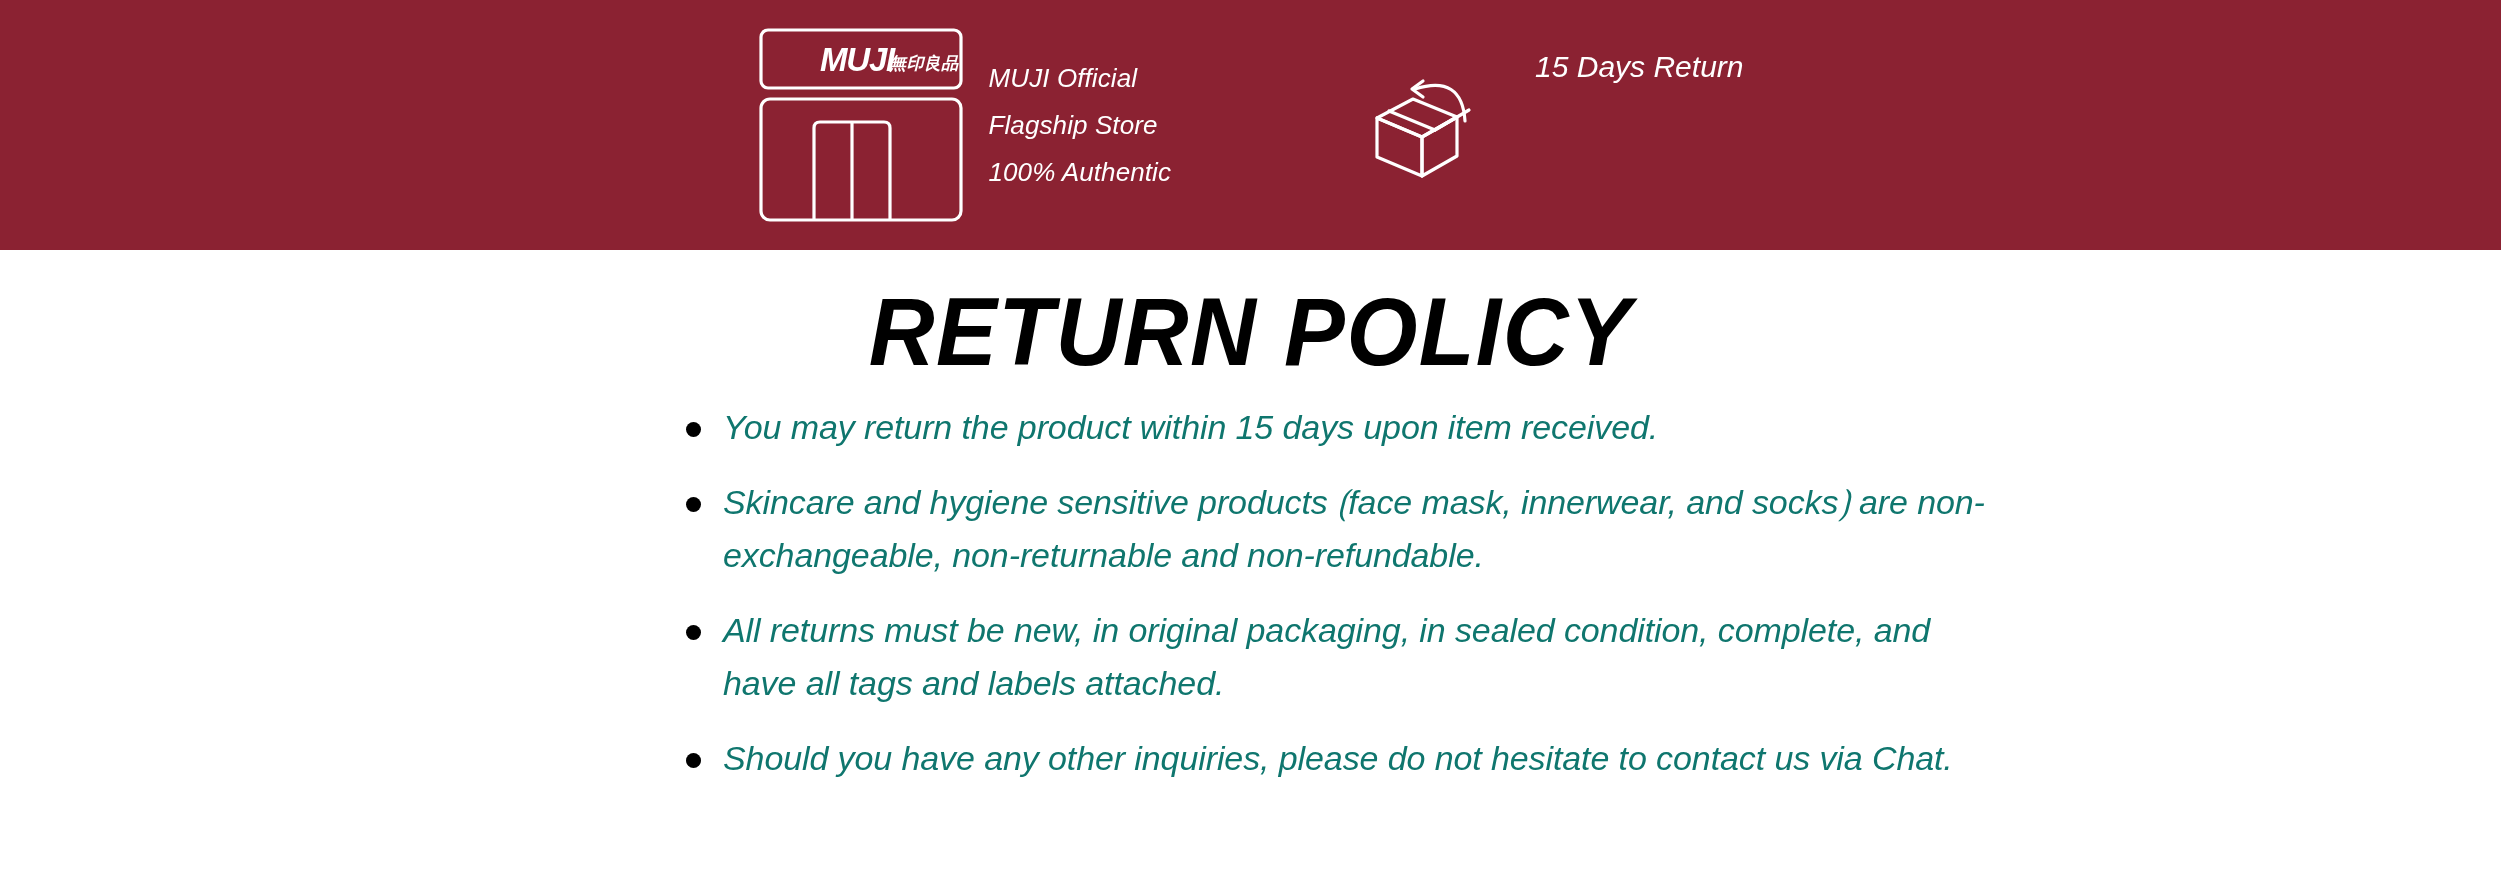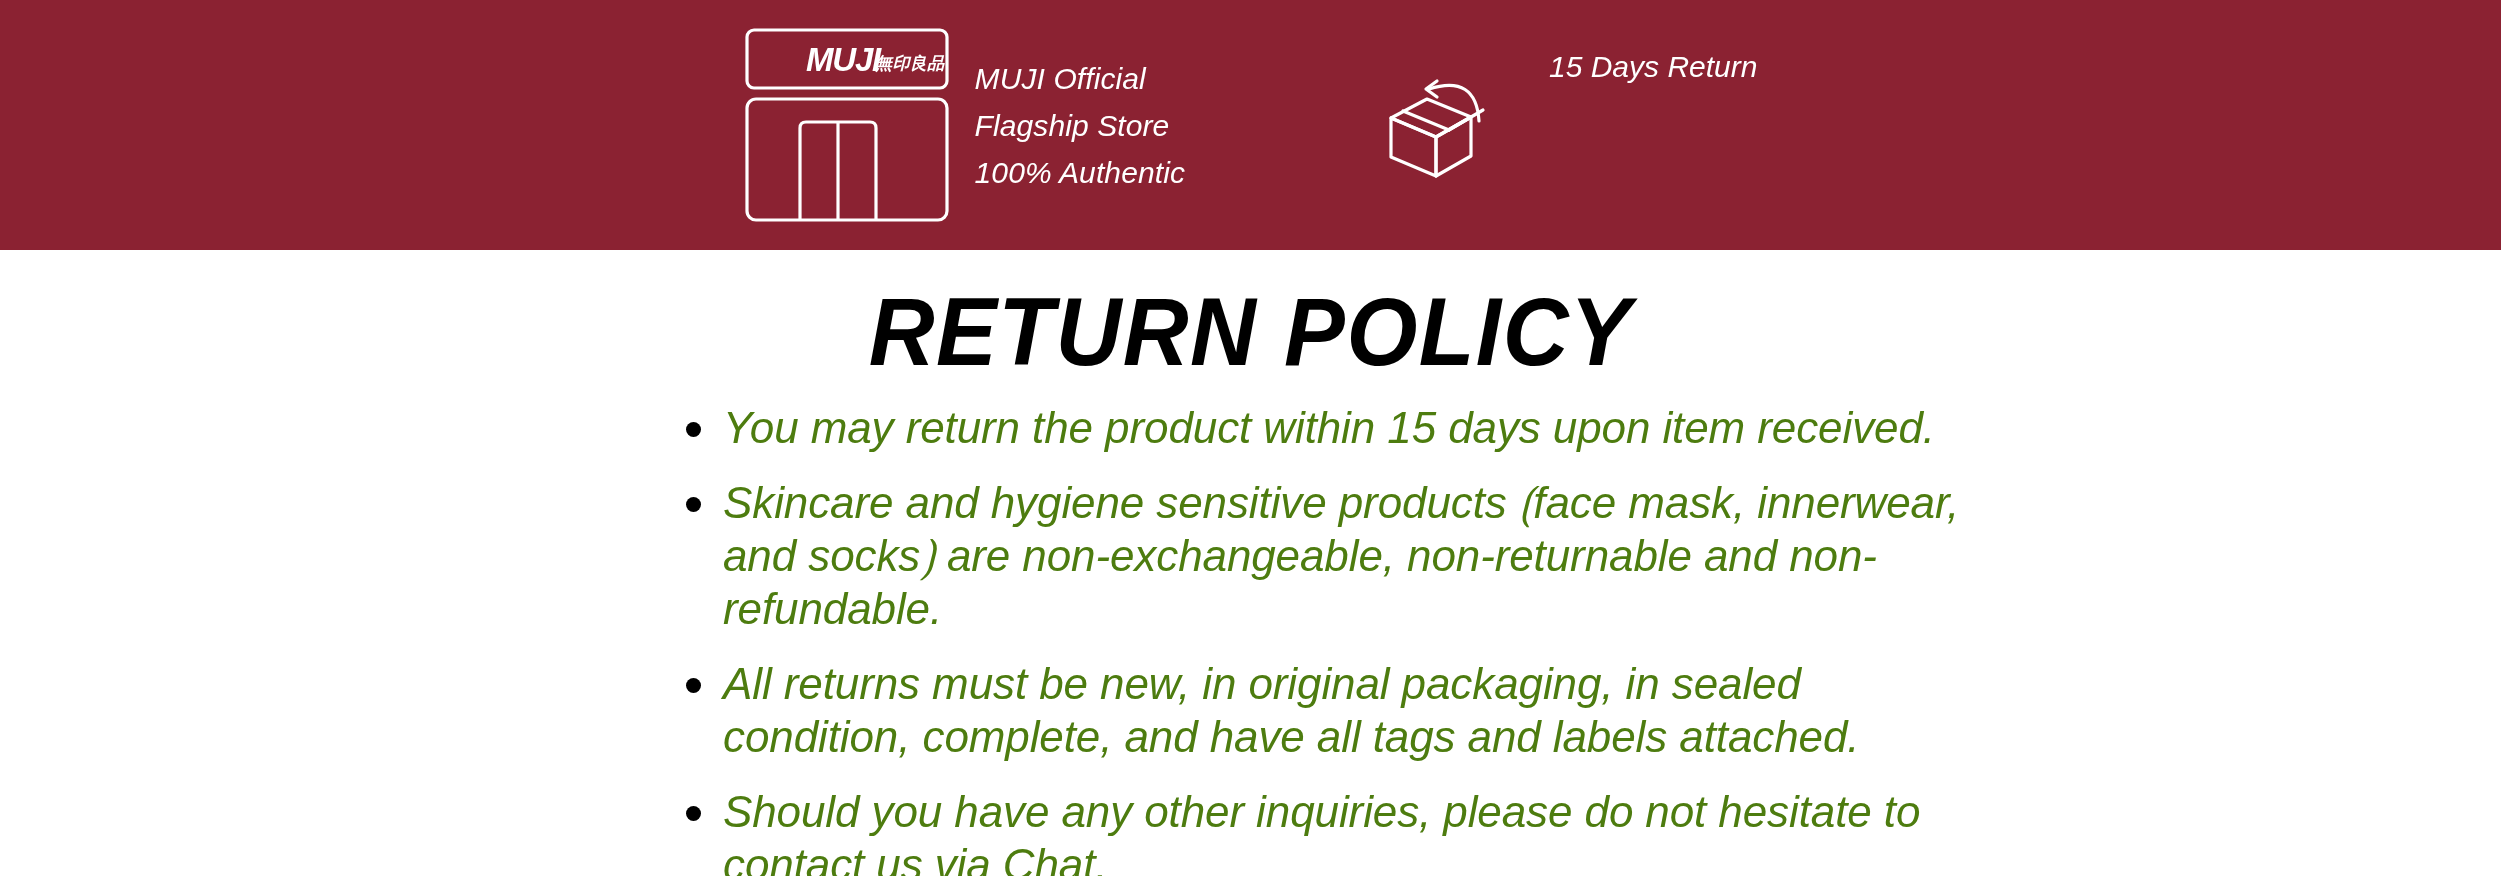--- a/index.html
+++ b/index.html
@@ -50,21 +50,21 @@
   .storefront-icon {
     width: 206px;
     height: 196px;
     display: block;
     flex: 0 0 auto;
   }
 
   .storefront-text {
     margin-left: 25px;
     color: #ffffff;
-    font-size: 30px;
+    font-size: 26px;
     line-height: 47px;
     letter-spacing: 0.1px;
     white-space: nowrap;
   }
 
   
   .badge-gap { width: 194px; height: 1px; }
 
   
   .return-badge {
@@ -119,23 +119,23 @@
     left: 686px;
     top: 151px;
     width: 1300px;
     list-style: none;
   }
 
   .policy-item {
     position: relative;
     padding-left: 37px;
     margin-bottom: 22px;
-    font-size: 44px;
+    font-size: 34px;
     line-height: 53px;
-    color: #4d7c0f;
+    color: #0f766e;
     letter-spacing: -0.1px;
   }
 
   .policy-item:last-child { margin-bottom: 4px; }
 
   .policy-item .dot {
     position: absolute;
     left: 0;
     top: 21px;
     width: 15px;

